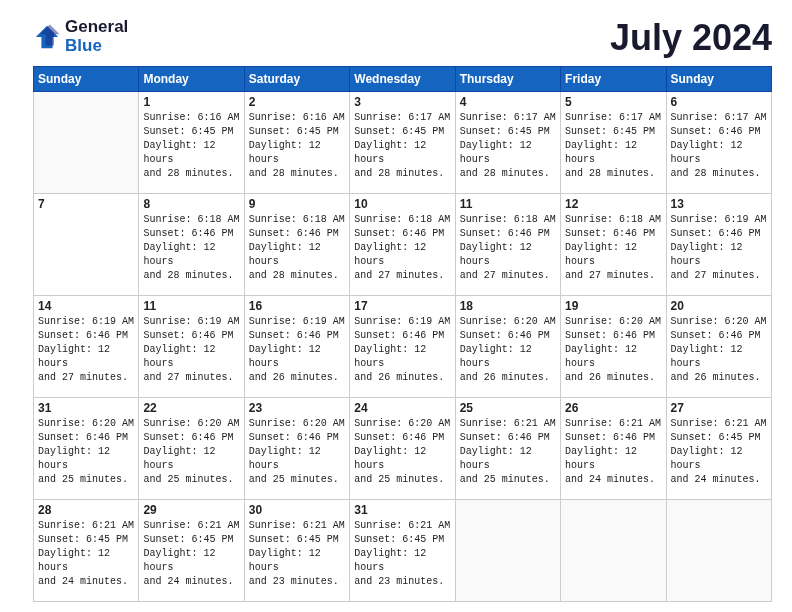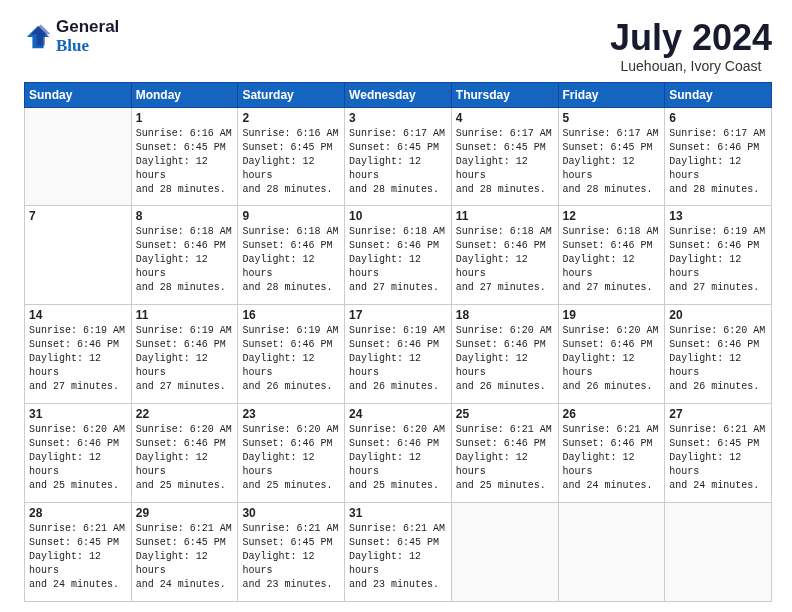--- a/index.html
+++ b/index.html
@@ -6,21 +6,21 @@
     body {
       font-family: Arial, sans-serif;
       background: #fff;
       width: 792px;
       height: 612px;
       overflow: hidden;
     }
     .page {
       width: 792px;
       height: 612px;
-      padding: 18px 20px 10px 24px;
+      padding: 18px 20px 10px 33px;
       display: flex;
       flex-direction: column;
       border-radius: 14px;
     }
     .header {
       display: flex;
       justify-content: space-between;
       align-items: flex-start;
       margin-bottom: 8px;
     }
@@ -35,21 +35,20 @@
     }
     .logo-general {
       font-size: 17px;
       font-weight: bold;
       color: #1a1a2e;
     }
     .logo-blue {
       font-size: 17px;
       font-weight: bold;
       color: #1565c0;
-      font-family: Liberation Serif, serif;
     }
     .logo-icon {
       width: 28px;
       height: 28px;
       margin-right: 4px;
     }
     .title-area {
       text-align: center;
     }
     .month-title {
@@ -114,21 +113,20 @@
         <polygon points="20,4 36,20 28,20 28,36 12,36 12,20 4,20" fill="#1565c0"></polygon>
         <polygon points="24,2 38,16 30,16 30,32 18,32 18,16 10,16" fill="#1a237e" opacity="0.5"></polygon>
       </svg>
       <div class="logo-text">
         <span class="logo-general">General</span>
         <span class="logo-blue">Blue</span>
       </div>
     </div>
     <div class="title-area">
       <div class="month-title">July 2024</div>
-      <div class="location">Luehouan, Ivory Coast</div>
     </div>
   </div>
 
   <table class="calendar">
     <thead>
       <tr>
       <th>Sunday</th>
           <th>Monday</th>
           <th>Saturday</th>
           <th>Wednesday</th>

